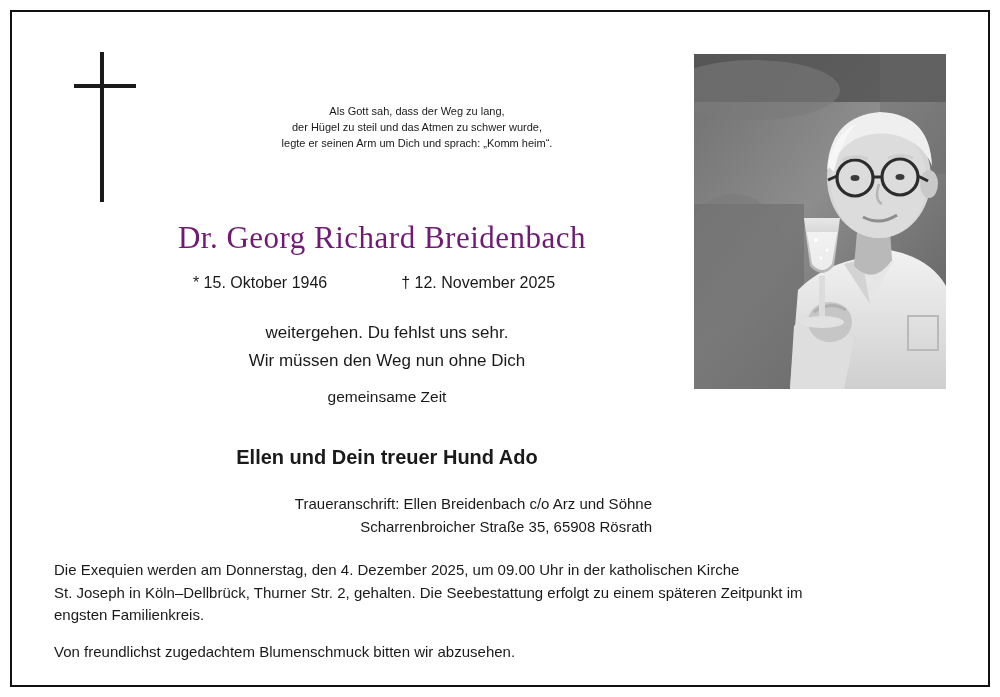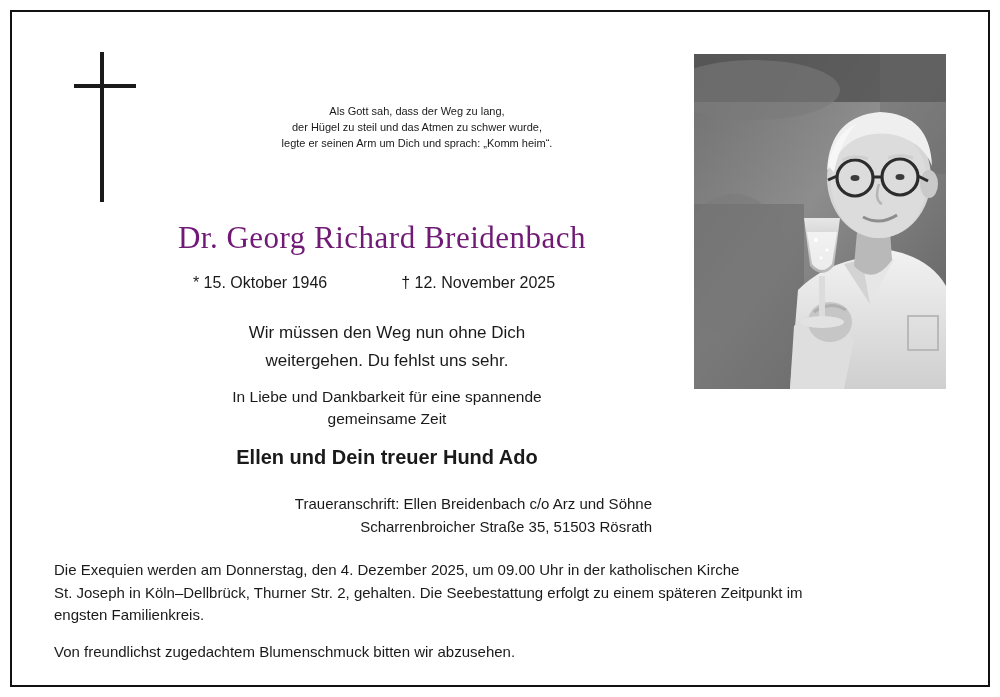--- a/index.html
+++ b/index.html
@@ -240,34 +240,33 @@
     </div>
 
     <div class="name">Dr. Georg Richard Breidenbach</div>
 
     <div class="dates">
       <span>* 15. Oktober 1946</span>
       <span>† 12. November 2025</span>
     </div>
 
     <div class="verse2">
+      <span class="line">weitergehen. Du fehlst uns sehr.</span>
       <span class="line">Wir müssen den Weg nun ohne Dich</span>
-      <span class="line">weitergehen. Du fehlst uns sehr.</span>
     </div>
 
     <div class="dedication">
-      <span class="line">In Liebe und Dankbarkeit für eine spannende</span>
       <span class="line">gemeinsame Zeit</span>
     </div>
 
     <div class="signature">Ellen und Dein treuer Hund Ado</div>
 
     <div class="address">
       <span class="line">Traueranschrift: Ellen Breidenbach c/o Arz und Söhne</span>
-      <span class="line">Scharrenbroicher Straße 35, 51503 Rösrath</span>
+      <span class="line">Scharrenbroicher Straße 35, 65908 Rösrath</span>
     </div>
 
     <div class="notice">
       <span class="line">Die Exequien werden am Donnerstag, den 4. Dezember 2025, um 09.00 Uhr in der katholischen Kirche</span>
       <span class="line">St. Joseph in Köln–Dellbrück, Thurner Str. 2, gehalten. Die Seebestattung erfolgt zu einem späteren Zeitpunkt im</span>
       <span class="line">engsten Familienkreis.</span>
     </div>
 
     <div class="closing">Von freundlichst zugedachtem Blumenschmuck bitten wir abzusehen.</div>
 

